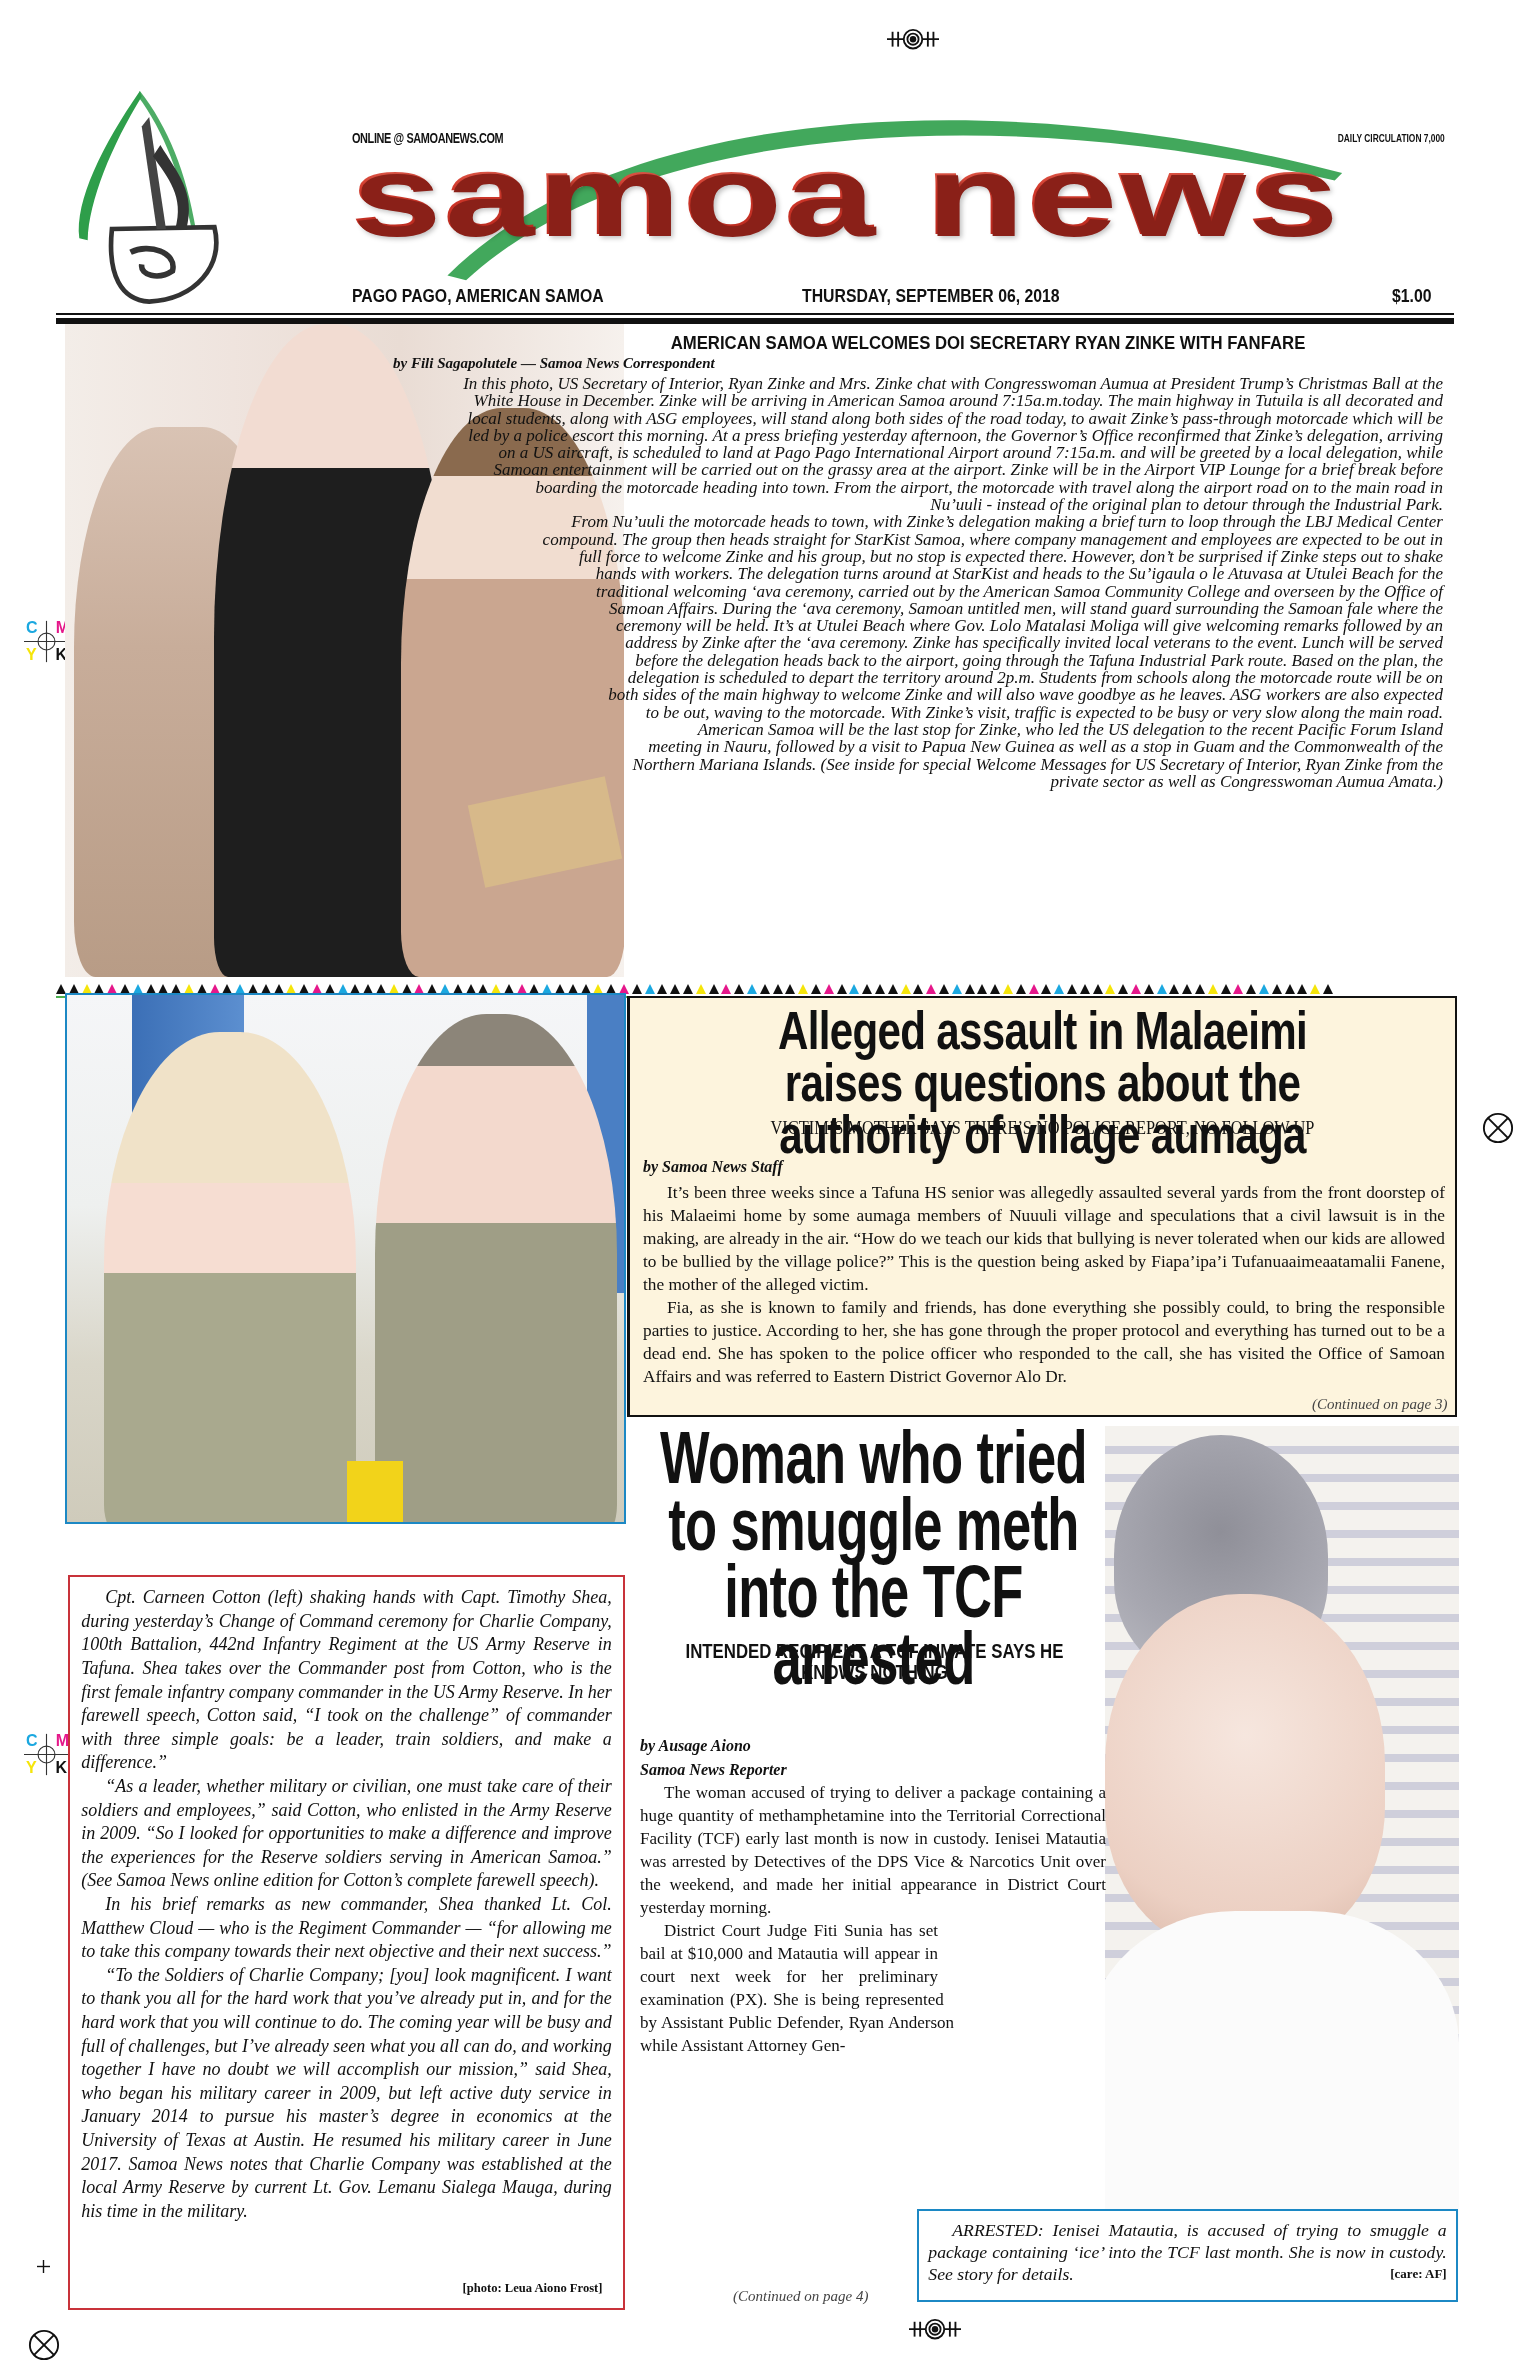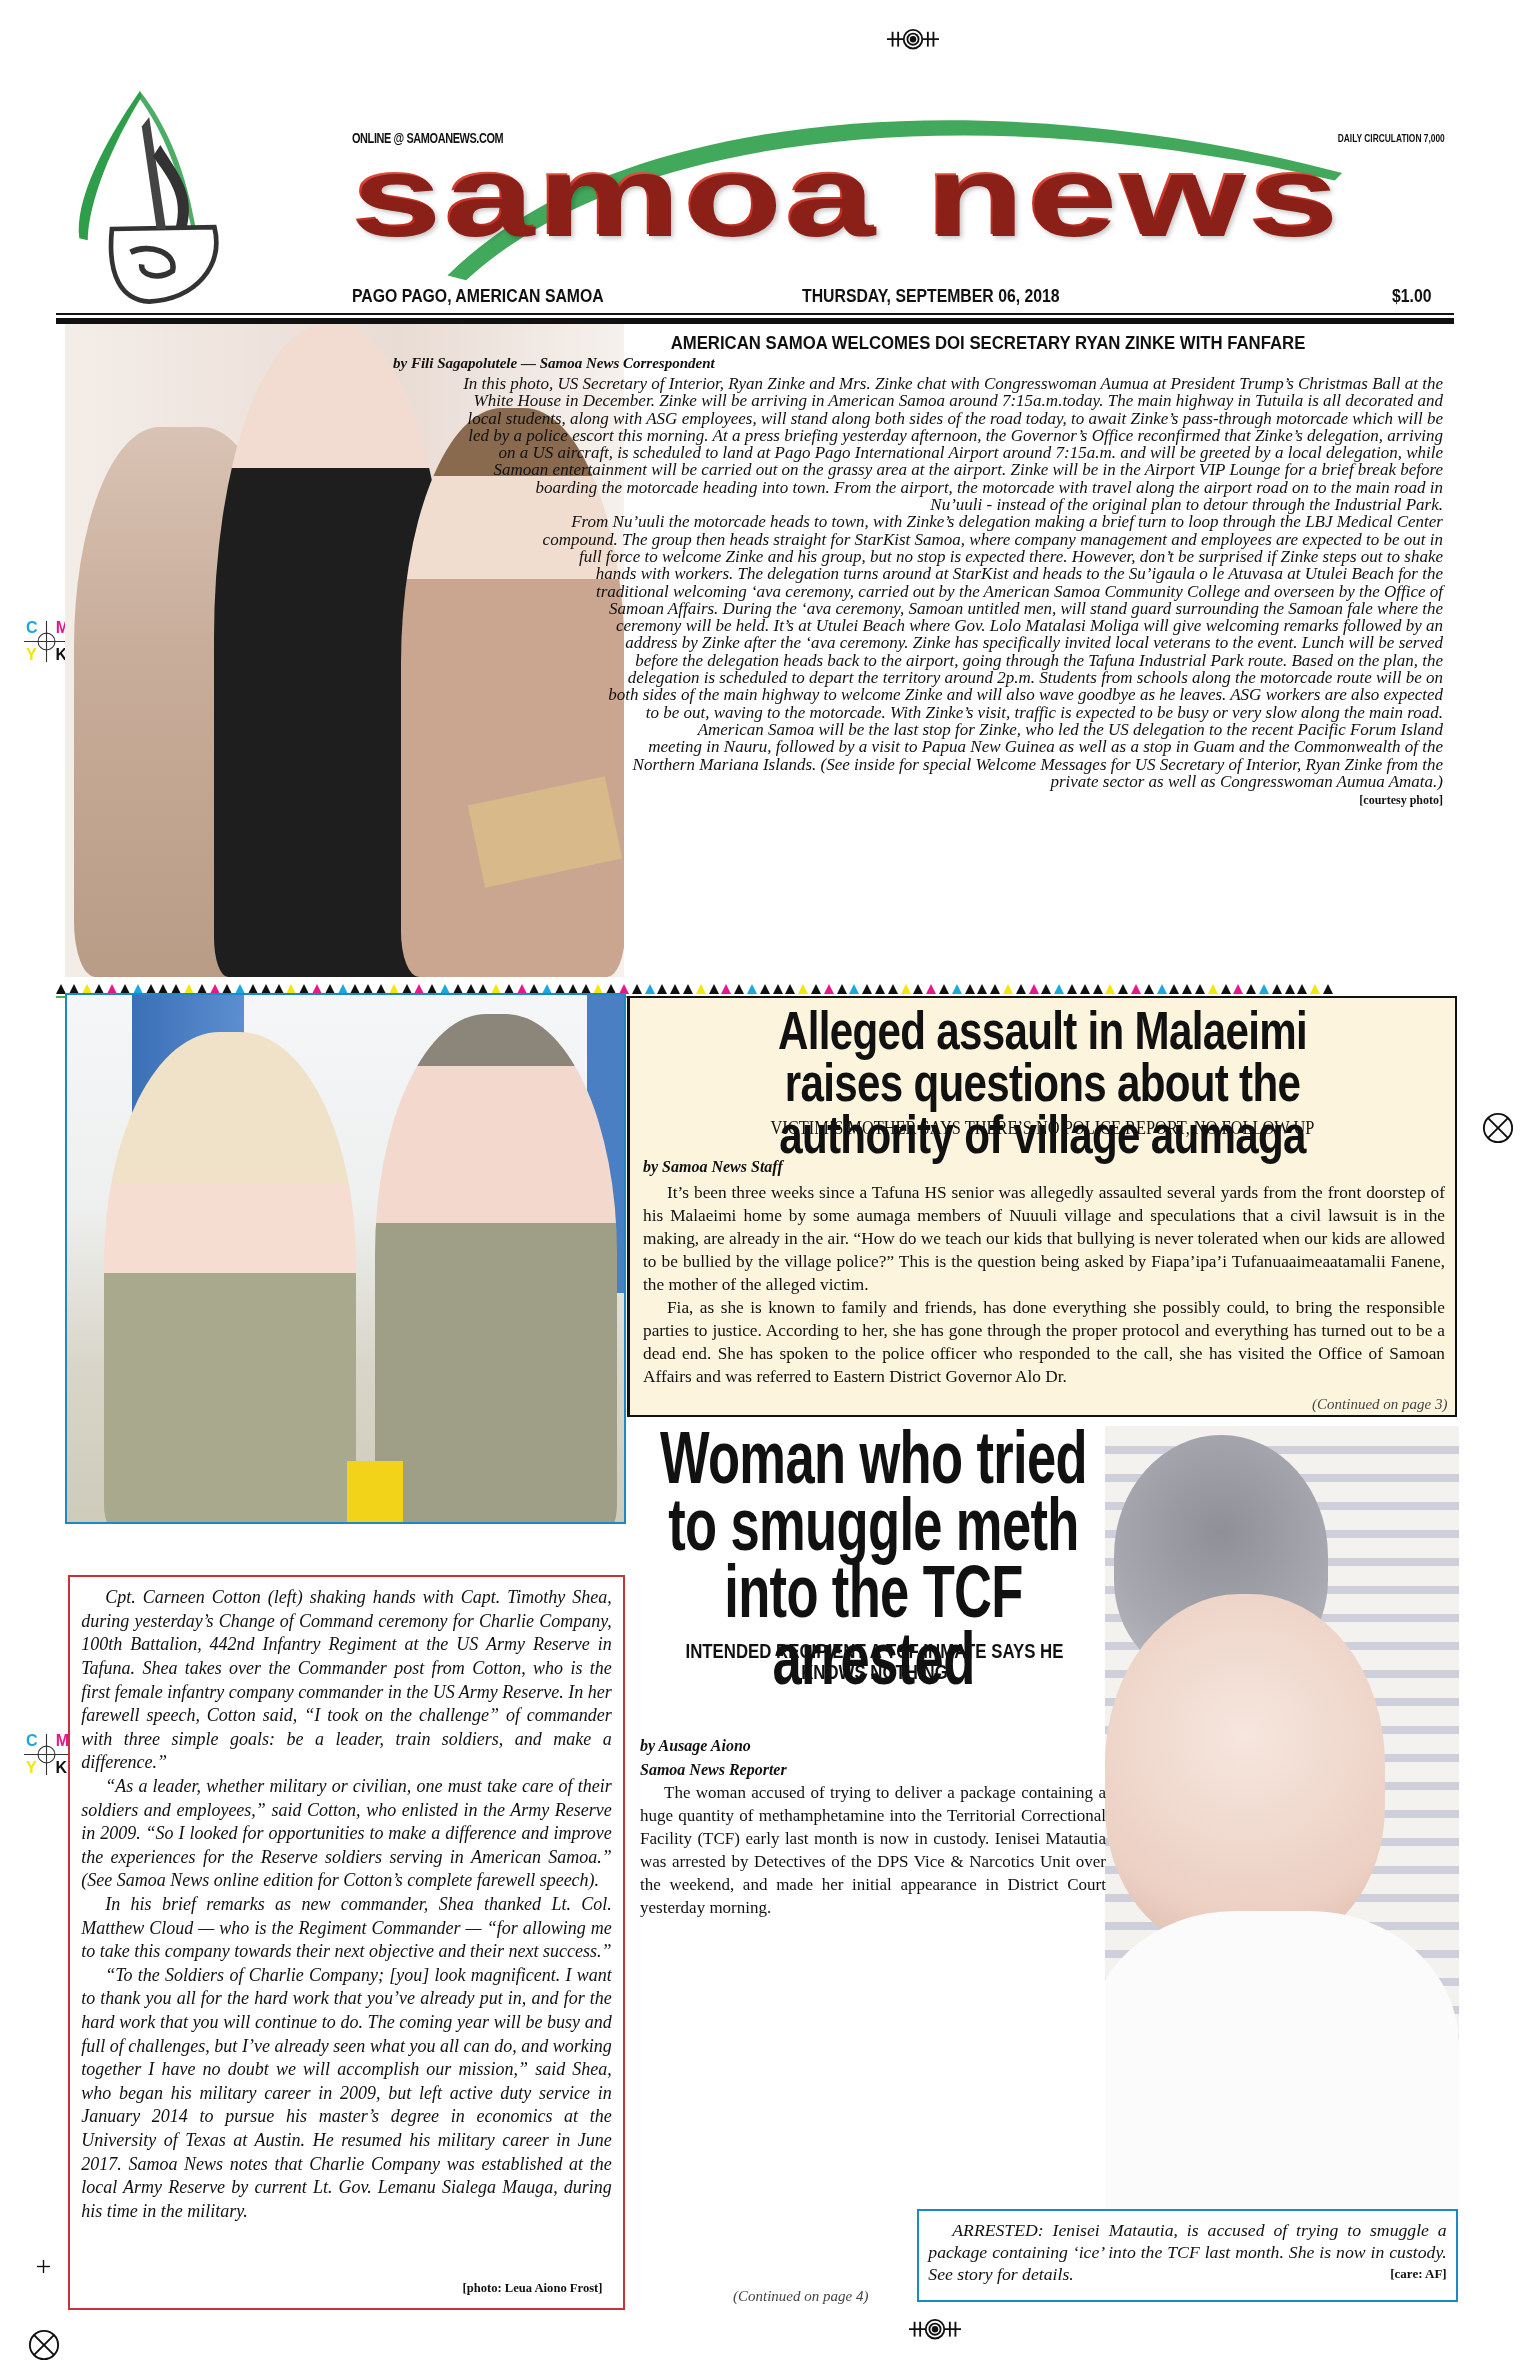--- a/index.html
+++ b/index.html
@@ -185,21 +185,20 @@
 </div>
 
 <div class="zinke-head">AMERICAN SAMOA WELCOMES DOI SECRETARY RYAN ZINKE WITH FANFARE</div>
 <div class="zinke-byline">by Fili Sagapolutele — Samoa News Correspondent</div>
 <div class="zinke-body" style="top:375px;">
   <div style="float:left; width:0; height:0;"></div>
   <div style="shape-outside: polygon(0 0, 37px 0, 214px 280px, 280px 559px, 0 597px); float:left; width:289px; height:597px;"></div>
   <p>In this photo, US Secretary of Interior, Ryan Zinke and Mrs. Zinke chat with Congresswoman Aumua at President Trump’s Christmas Ball at the White House in December. Zinke will be arriving in American Samoa around 7:15a.m.today.      The main highway in Tutuila is all decorated and local students, along with ASG employees, will stand along both sides of the road today, to await Zinke’s pass-through motorcade which will be led by a police escort this morning.  At a press briefing yesterday afternoon, the Governor’s Office reconfirmed that Zinke’s delegation, arriving on a US aircraft, is scheduled to land at Pago Pago International Airport around 7:15a.m. and will be greeted by a local delegation, while Samoan entertainment will be carried out on the grassy area at the airport.  Zinke will be in the Airport VIP Lounge for a brief break before boarding the motorcade heading into town. From the airport, the motorcade with travel along the airport road on to the main road in Nu’uuli  - instead of the original plan to detour through the Industrial Park.</p>
   <p>From Nu’uuli the motorcade heads to town, with Zinke’s delegation making a brief turn to loop through the LBJ Medical Center compound. The group then heads straight for StarKist Samoa, where company management and employees are expected to be out in full force to welcome Zinke and his group, but no stop is expected there. However, don’t be surprised if Zinke steps out to shake hands with workers.  The delegation turns around at StarKist and heads to the Su’igaula o le Atuvasa at Utulei Beach for the traditional welcoming ‘ava ceremony, carried out by the American Samoa Community College and overseen by the Office of Samoan Affairs. During the ‘ava ceremony, Samoan untitled men, will stand guard surrounding the Samoan fale where the ceremony will be held.  It’s at Utulei Beach where Gov. Lolo Matalasi Moliga will give welcoming remarks followed by an address by Zinke after the ‘ava ceremony. Zinke has specifically invited local veterans to the event. Lunch will be served before the delegation heads back to the airport, going through the Tafuna Industrial Park route. Based on the plan, the delegation is scheduled to depart the territory around 2p.m. Students from schools along the motorcade route will be on both sides of the main highway to welcome Zinke and will also wave goodbye as he leaves. ASG workers are also expected to be out, waving to the motorcade. With Zinke’s visit, traffic is expected to be busy or very slow along the main road.</p>
   <p>American Samoa will be the last stop for Zinke, who led the US delegation to the recent Pacific Forum Island meeting in Nauru, followed by a visit to Papua New Guinea as well as a stop in Guam and the Commonwealth of the Northern Mariana Islands. (See inside for special Welcome Messages for US Secretary of Interior, Ryan Zinke from the private sector as well as Congresswoman Aumua Amata.)</p>
-  <div style="text-align:right;"><span class="credit">[courtesy photo]</span></div>
 </div>
 
 <div class="tri-strip" id="triStrip">
     <span class="tri" style="border-bottom-color: rgb(17, 17, 17);"></span>
     <span class="tri" style="border-bottom-color: rgb(17, 17, 17);"></span>
     <span class="tri" style="border-bottom-color: rgb(245, 229, 10);"></span>
     <span class="tri" style="border-bottom-color: rgb(17, 17, 17);"></span>
     <span class="tri" style="border-bottom-color: rgb(229, 23, 138);"></span>
     <span class="tri" style="border-bottom-color: rgb(17, 17, 17);"></span>
     <span class="tri" style="border-bottom-color: rgb(27, 168, 224);"></span>
@@ -334,20 +333,21 @@
 
 <div class="meth-head">Woman who tried to smuggle meth into the TCF arrested</div>
 <div class="meth-sub">INTENDED RECIPIENT     A TCF INMATE     SAYS HE KNOWS NOTHING</div>
 <div class="meth-byline">
   <div>by Ausage Aiono</div>
   <div>Samoa News Reporter</div>
 </div>
 <div class="meth-body">
   <p>The woman accused of trying to deliver a package containing a huge quantity of methamphetamine into the Territorial Correctional Facility (TCF) early last month is now in custody. Ienisei Matautia was arrested by Detectives of the DPS Vice &amp; Narcotics Unit over the weekend, and made her initial appearance in District Court yesterday morning.</p>
   <div style="float:right; width:168px; height:308px; shape-outside: polygon(0 0, 100% 0, 100% 100%, 20% 100%, 20% 131px, 0 56px);"></div>
+  <p>District Court Judge Fiti Sunia has set bail at $10,000 and Matautia will appear in court next week for her preliminary examination (PX). She is being represented by Assistant Public Defender, Ryan Anderson while Assistant Attorney Gen-</p>
 </div>
 <div class="meth-cont">(Continued on page 4)</div>
 
 <div class="woman-cap">
   <p><span>ARRESTED: Ienisei Matautia, is accused of trying to smuggle a package containing ‘ice’ into the TCF last month. She is now in custody. See story for details.</span>
   <span style="float:right; font-style:normal; font-weight:bold; font-size:13px;">[care: AF]</span></p>
 </div>
 
 
 </body></html>

